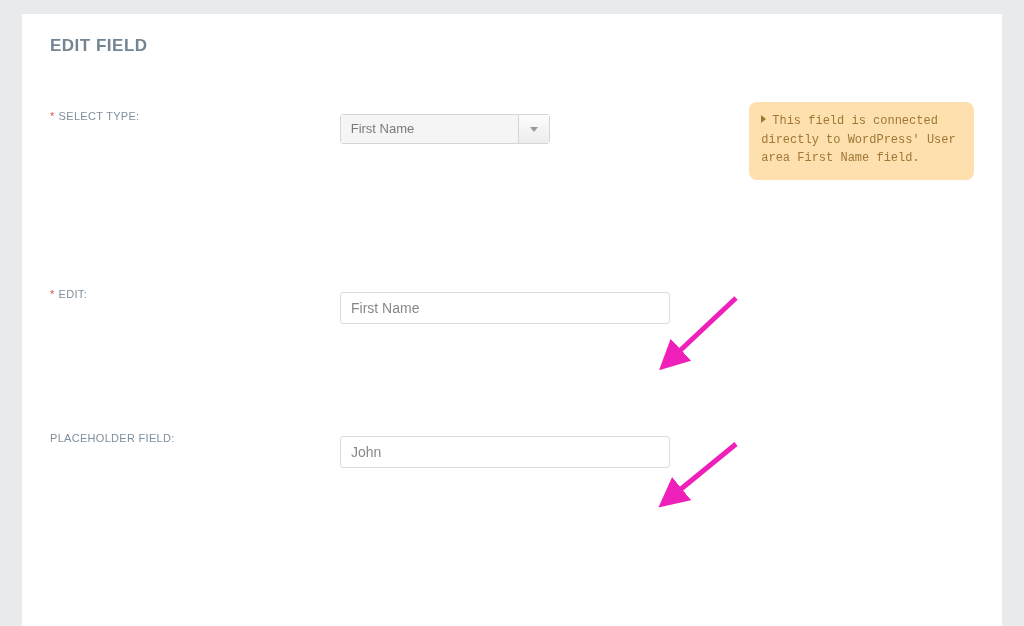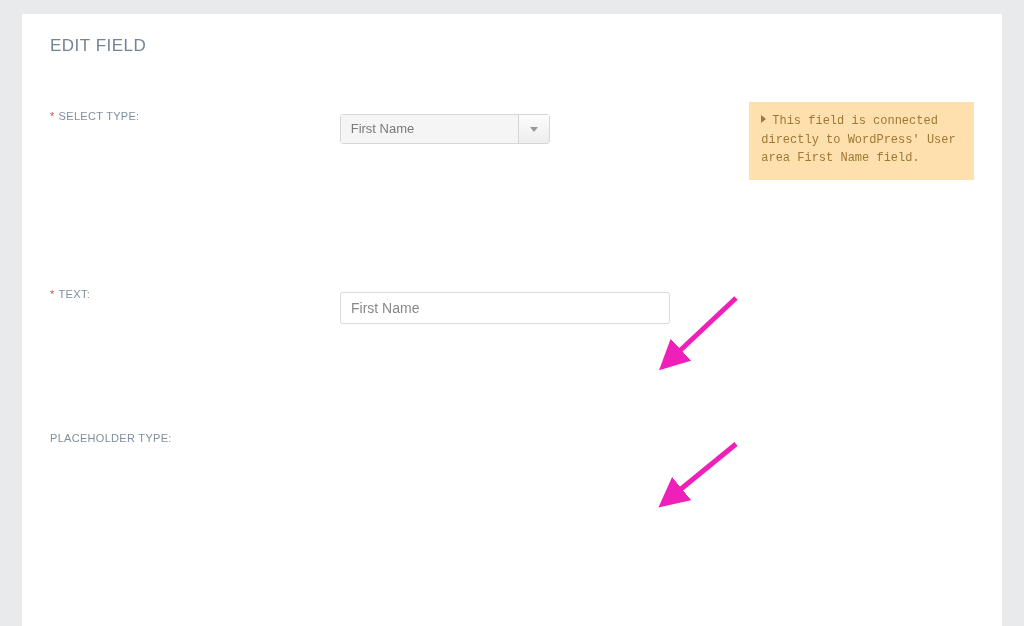--- a/index.html
+++ b/index.html
@@ -14,21 +14,21 @@
     .panel {
       background: #fff;
       width: 100%;
       height: 100%;
       padding: 22px 28px 0 28px;
       position: relative;
     }
     .page-title {
       color: #738493;
       font-size: 17px;
-      font-weight: 400;
+      font-weight: 700;
       letter-spacing: 0.5px;
       margin-bottom: 46px;
     }
     .row {
       display: flex;
       align-items: flex-start;
       margin-bottom: 95px;
     }
     .row.row-type   { margin-bottom: 100px; justify-content: flex-end; }
     .row.row-label  { margin-bottom: 100px; }
@@ -87,21 +87,21 @@
     }
     .txt { height: 32px; }
 
     .col-gap { width: 80px; }
 
     .col-tip {
       width: 225px;
     }
     .tip {
       background: #fde0ae;
-      border-radius: 0;
+      border-radius: 8px;
       padding: 10px 12px 12px 12px;
       font-family: "Courier New", Courier, monospace;
       font-size: 12px;
       line-height: 1.55;
       color: #a07734;
       position: relative;
     }
     .tip-arrow {
       display: inline-block;
       width: 0; height: 0;
@@ -139,31 +139,34 @@
     <div class="col-gap"></div>
     <div class="col-tip">
       <div class="tip">
         <span class="tip-arrow"></span><span>This field is connected directly to WordPress' User area First Name field.</span>
       </div>
     </div>
   </div>
 
   <div class="row row-label">
     <div class="col-label">
-      <span class="req">*</span><span>TEXT:</span>
+      <span class="req">*</span><span>EDIT:</span>
     </div>
     <div class="col-input">
       <input class="txt" type="text" value="First Name" style="">
     </div>
     <div class="col-gap"></div>
   </div>
 
   <div class="row row-ph">
     <div class="col-label">
-      <span>PLACEHOLDER TYPE:</span>
+      <span>PLACEHOLDER FIELD:</span>
+    </div>
+    <div class="col-input">
+      <input class="txt" type="text" value="John" style="">
     </div>
     <div class="col-gap"></div>
   </div>
 
   <svg class="anno" style="left:636px; top:276px;" width="90" height="90">
     <defs>
       <marker id="ah1" markerWidth="8" markerHeight="8" refX="3" refY="3" orient="auto">
         <path d="M0,0 L6,3 L0,6 Z" fill="#ef1fb9"></path>
       </marker>
     </defs>

